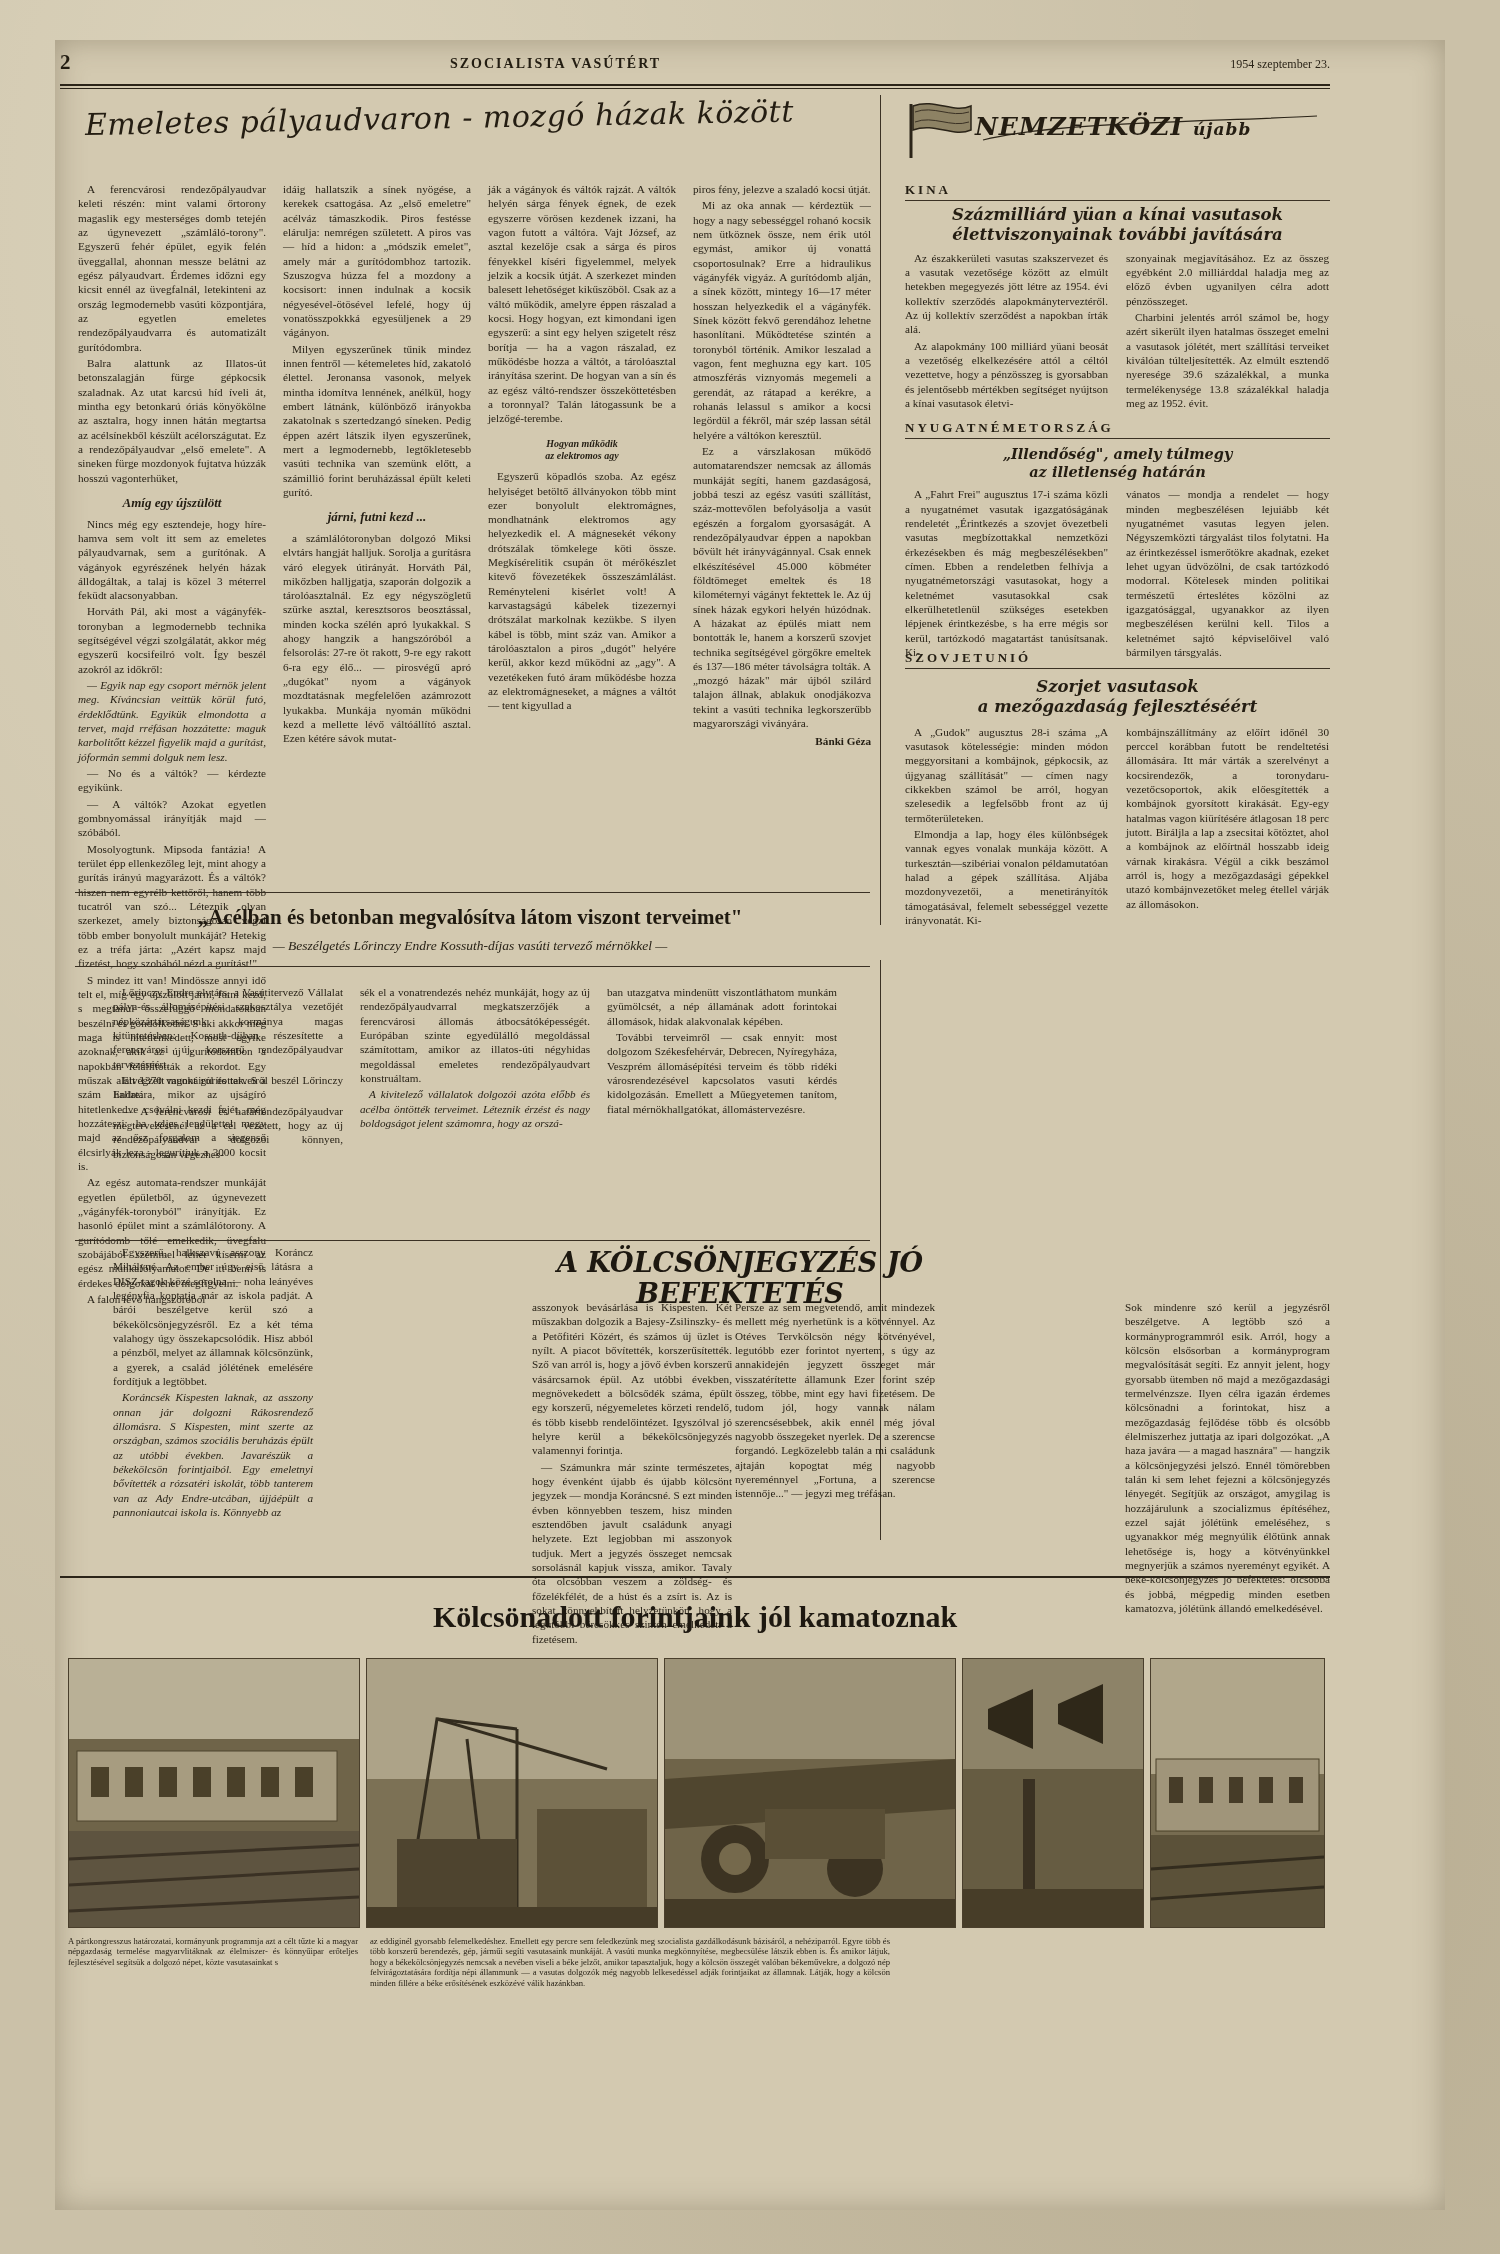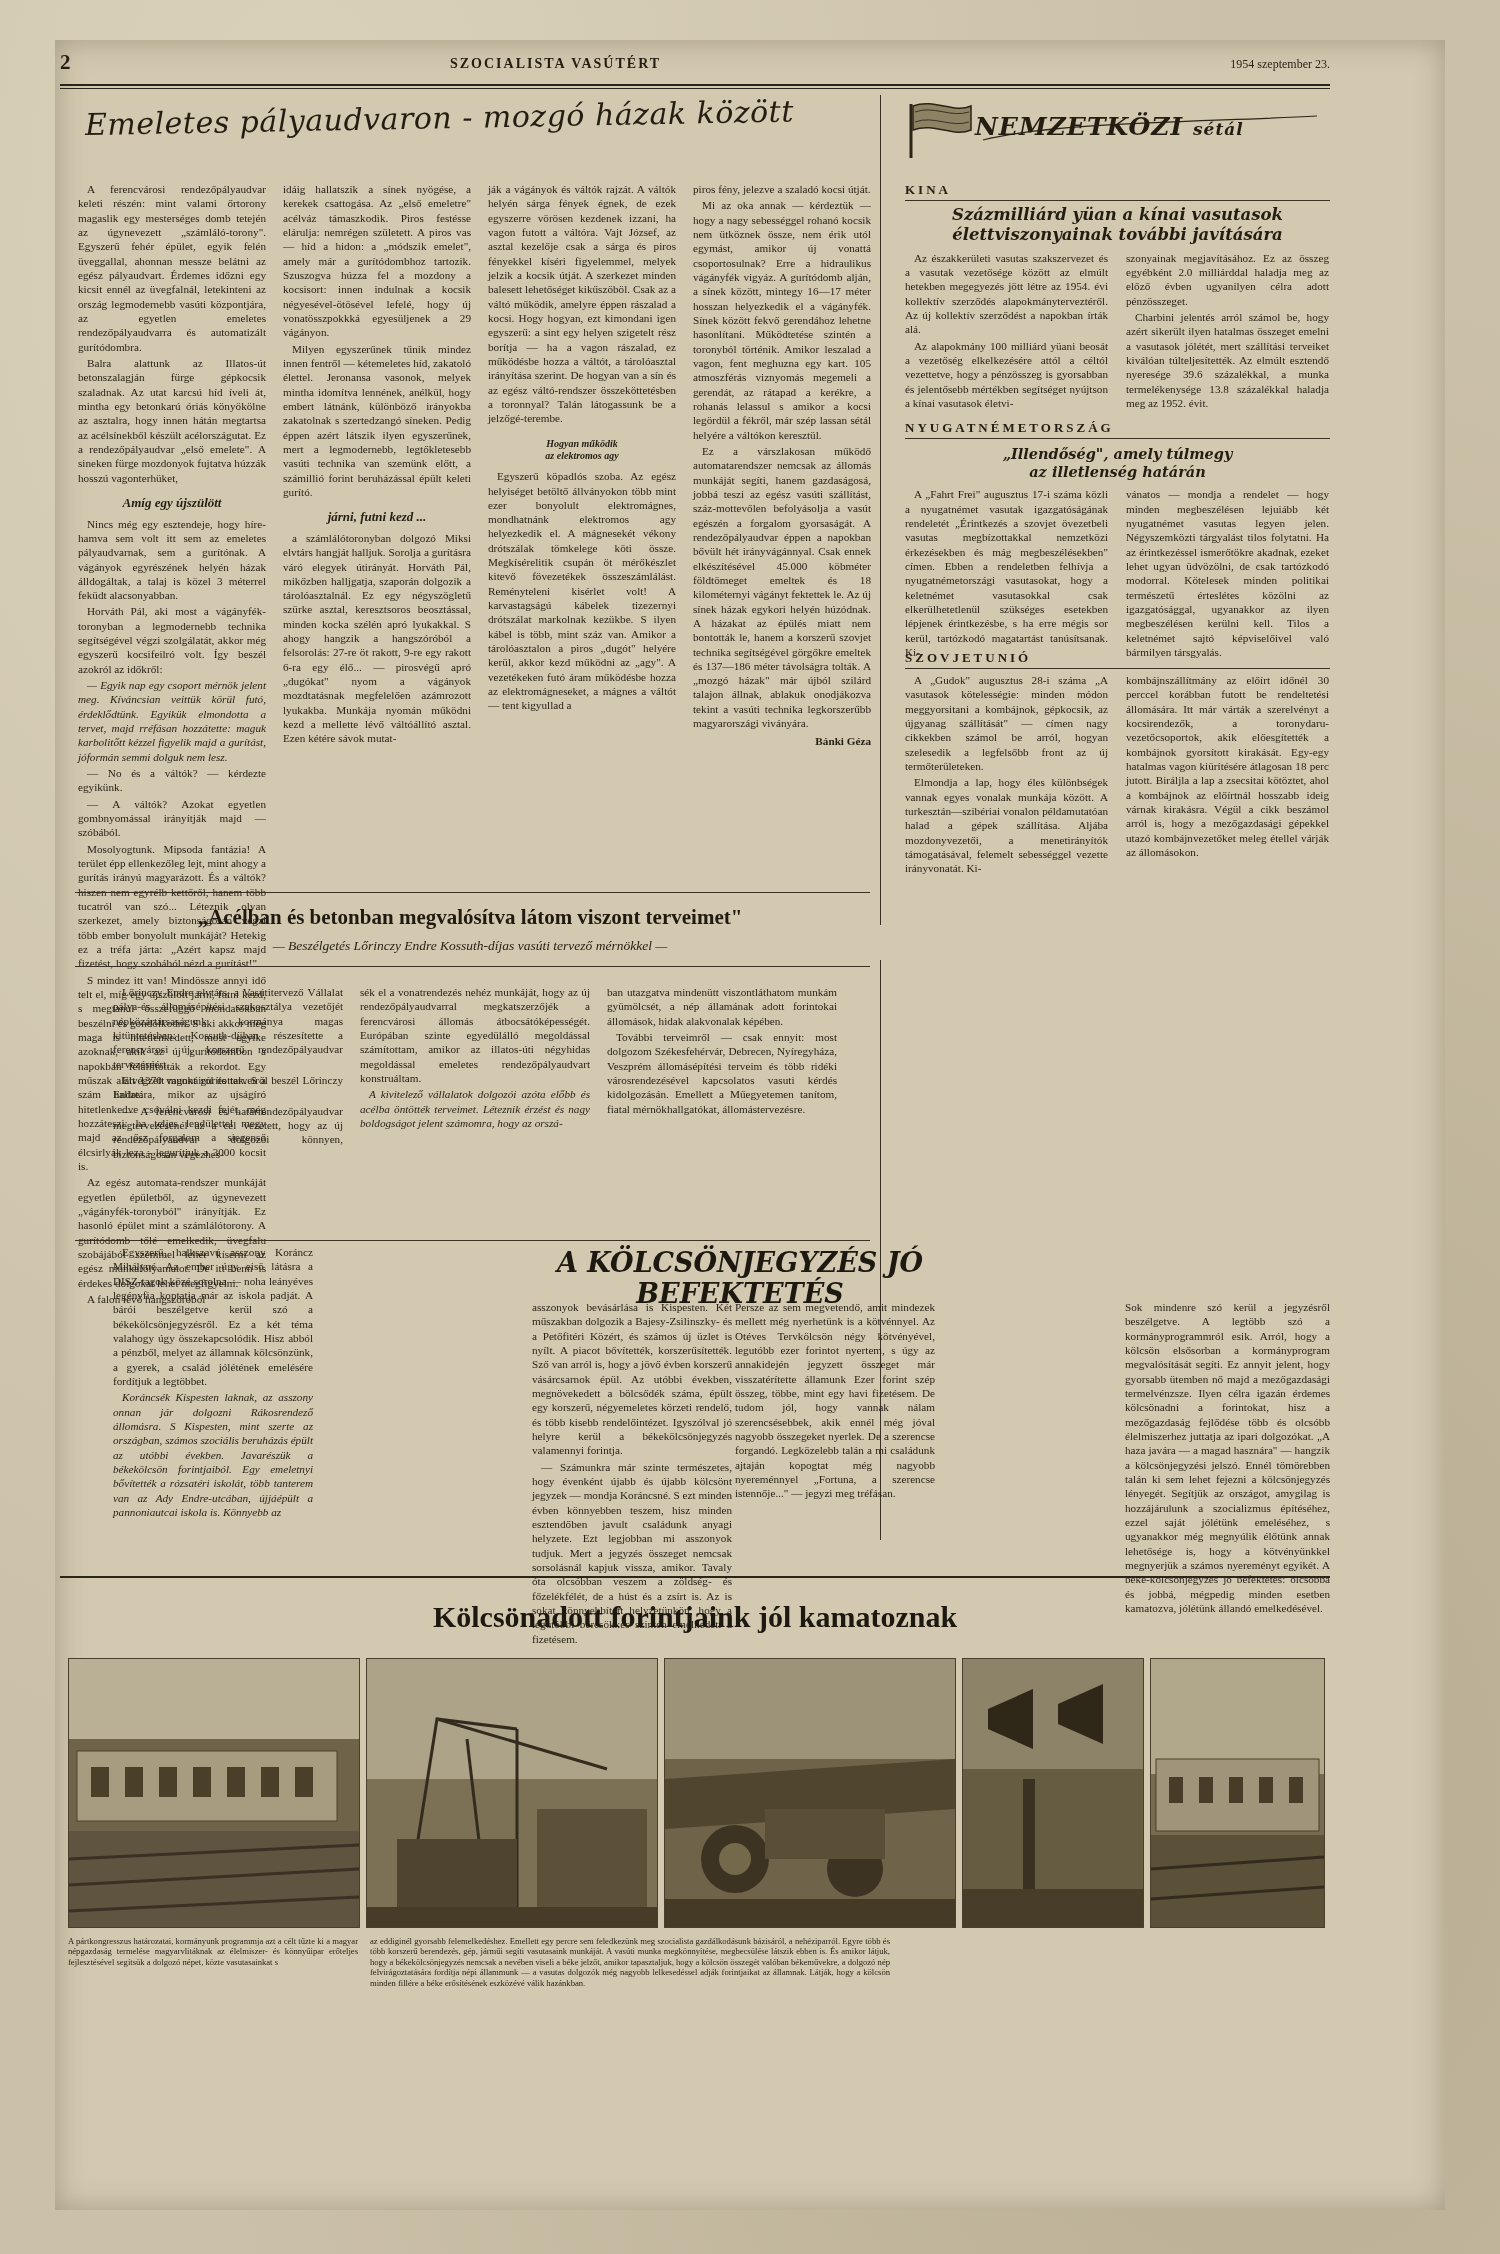--- a/index.html
+++ b/index.html
@@ -147,21 +147,21 @@
   <div class="intl-flagbox">
     <svg width="425" height="70" viewBox="0 0 425 70">
       <path d="M6 8 L6 62" stroke="#2b2418" stroke-width="3" fill="none"></path>
       <path d="M8 10 C 30 2, 48 18, 66 10 L66 34 C48 42, 30 26, 8 34 Z" fill="#8d8264" stroke="#2b2418" stroke-width="1.5"></path>
       <path d="M10 16 C 28 9, 46 22, 64 16" stroke="#3a3124" stroke-width="1" fill="none"></path>
       <path d="M10 26 C 28 19, 46 32, 64 26" stroke="#3a3124" stroke-width="1" fill="none"></path>
       <path d="M78 44 C 150 26, 300 26, 412 20" stroke="#2b2418" stroke-width="1.2" fill="none"></path>
     </svg>
     <div class="intl-title">
       <span>NEMZETKÖZI</span>
-      <small>sétál</small>
+      <small>újabb</small>
     </div>
   </div>
 
   <div style="position:absolute;left:905px;top:182px;width:425px;">
     <div class="country">KINA</div>
     <div class="country-rule"></div>
     <div class="art-title-it" style="white-space:pre-line;margin-bottom:6px;text-align:center;">Százmilliárd yüan a kínai vasutasok
 élettviszonyainak további javítására</div>
     <div style="display:flex;gap:18px;">
       <div class="col" style="position:relative;left:0;top:0;width:203px;">
@@ -186,20 +186,22 @@
       </div>
       <div class="col" style="position:relative;left:0;top:0;width:203px;">
         <p class="noind">vánatos — mondja a rendelet — hogy minden megbeszélésen lejuiább két nyugatnémet vasutas legyen jelen. Négyszemközti tárgyalást tilos folytatni. Ha az érintkezéssel ismerőtökre akadnak, ezeket lehet ugyan üdvözölni, de csak tartózkodó modorral. Kötelesek minden politikai természetű érteslétes közölni az igazgatósággal, ugyanakkor az ilyen megbeszélésen kerülni kell. Tilos a keletnémet sajtó képviselőivel való bármilyen társgyalás.</p>
       </div>
     </div>
   </div>
 
   <div style="position:absolute;left:905px;top:650px;width:425px;">
     <div class="country">SZOVJETUNIÓ</div>
     <div class="country-rule"></div>
+    <div class="art-title-it" style="white-space:pre-line;margin:8px 0 8px 0;">Szorjet vasutasok
+a mezőgazdaság fejlesztéséért</div>
     <div style="display:flex;gap:18px;">
       <div class="col" style="position:relative;left:0;top:0;width:203px;">
         <p>A „Gudok" augusztus 28-i száma „A vasutasok kötelességie: minden módon meggyorsitani a kombájnok, gépkocsik, az újgyanag szállítását" — címen nagy cikkekben számol be arról, hogyan szelesedik a legfelsőbb front az új termőterületeken.</p>
         <p>Elmondja a lap, hogy éles különbségek vannak egyes vonalak munkája között. A turkesztán—szibériai vonalon példamutatóan halad a gépek szállítása. Aljába mozdonyvezetői, a menetirányítók támogatásával, felemelt sebességgel vezette irányvonatát. Ki-</p>
       </div>
       <div class="col" style="position:relative;left:0;top:0;width:203px;">
         <p class="noind">kombájnszállítmány az előírt időnél 30 perccel korábban futott be rendeltetési állomására. Itt már várták a szerelvényt a kocsirendezők, a toronydaru-vezetőcsoportok, akik előesgítették a kombájnok gyorsított kirakását. Egy-egy hatalmas vagon kiürítésére átlagosan 18 perc jutott. Biráljla a lap a zsecsitai kötöztet, ahol a kombájnok az előírtnál hosszabb ideig várnak kirakásra. Végül a cikk beszámol arról is, hogy a mezőgazdasági gépekkel utazó kombájnvezetőket meleg étellel várják az állomásokon.</p>
       </div>
     </div>
   </div>

